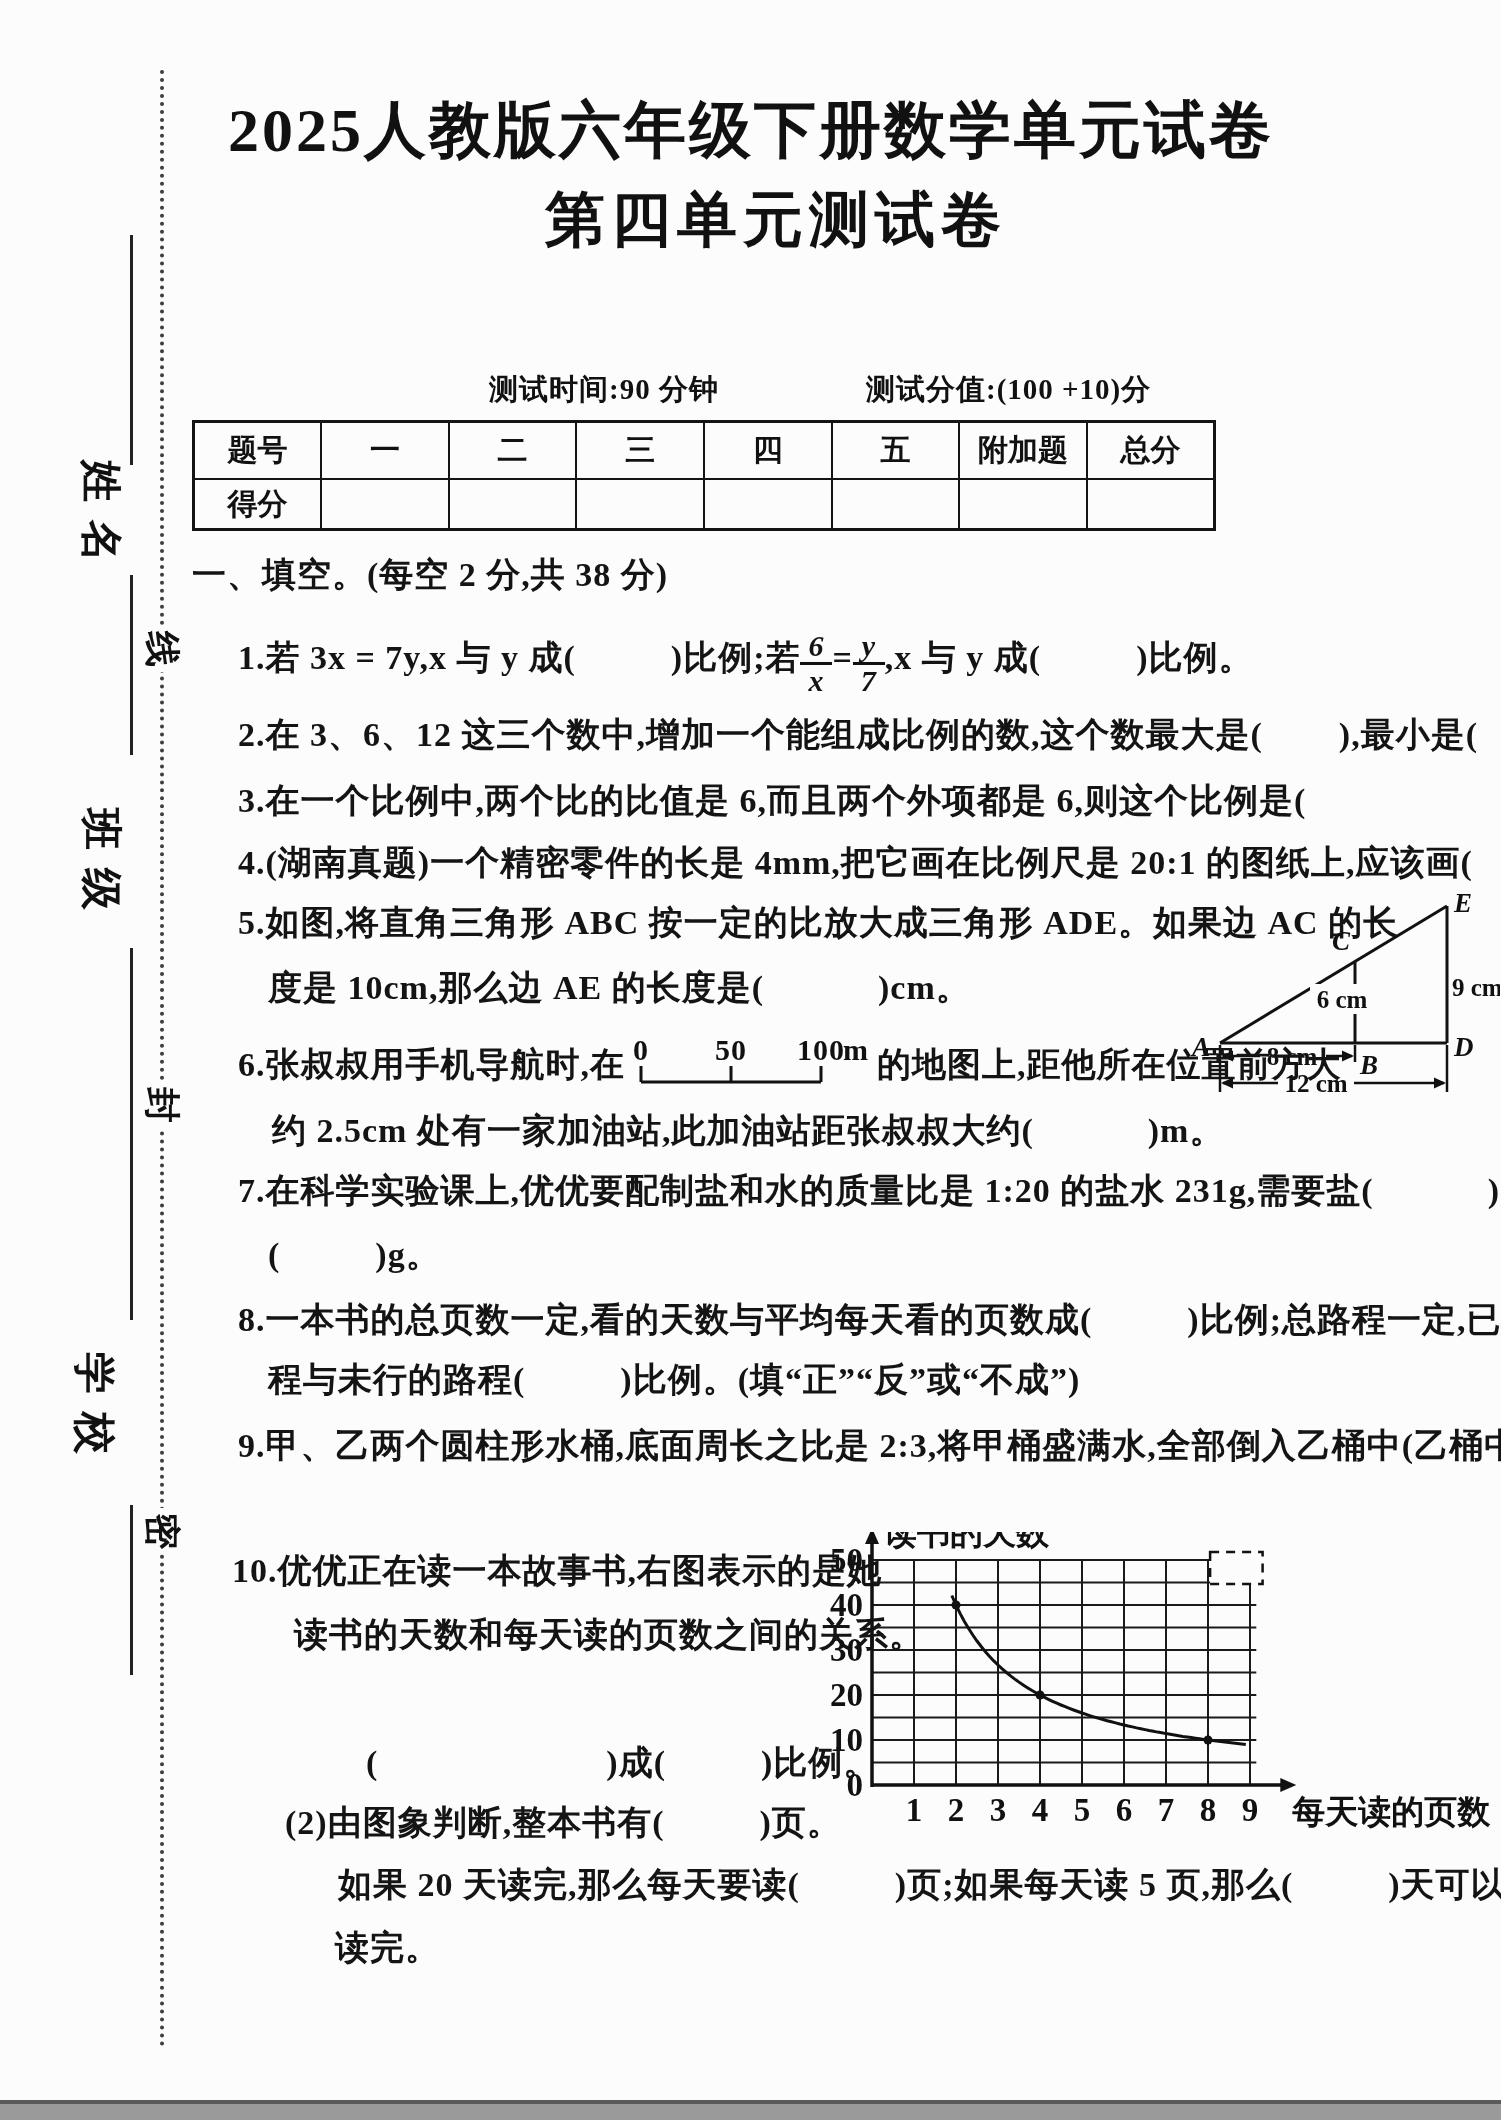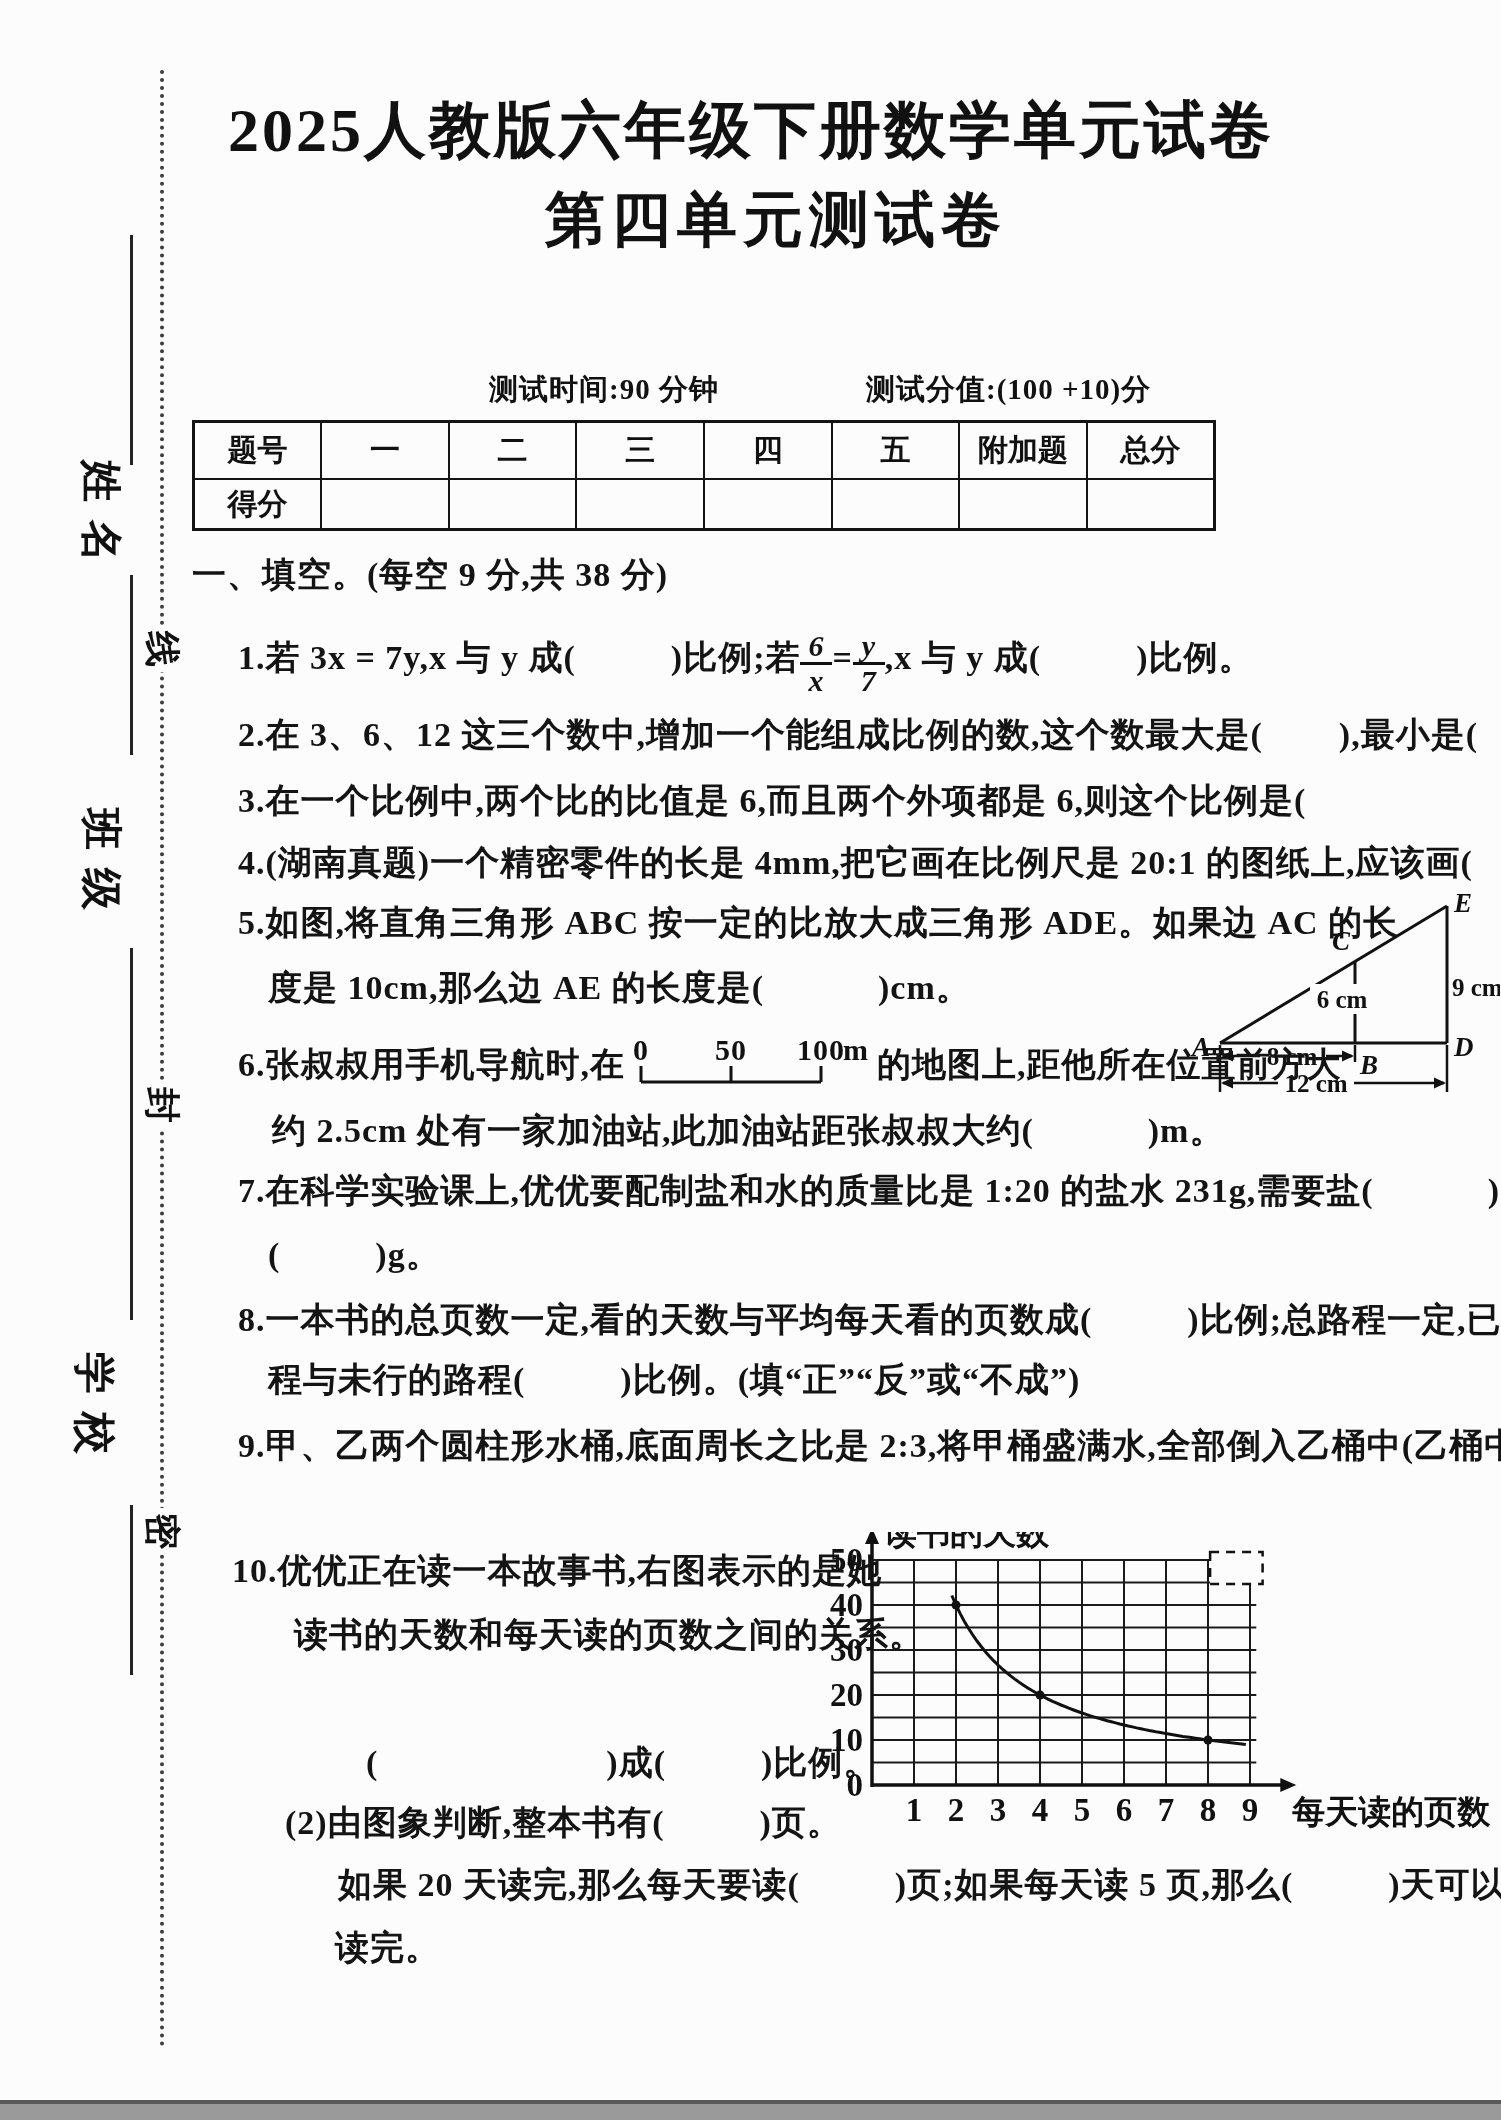--- a/index.html
+++ b/index.html
@@ -78,21 +78,21 @@
       <td></td>
       <td></td>
       <td></td>
       <td></td>
       <td></td>
       <td></td>
     </tr>
   </tbody>
     </table>
 
-  <div class="line" style="left:192px;top:552px;font-weight:800;">一、填空。(每空 9 分,共 38 分)</div>
+  <div class="line" style="left:192px;top:552px;font-weight:800;">一、填空。(每空 2 分,共 38 分)</div>
 
   <div class="line" style="left:238px;top:630px;"><span>1.若 3x = 7y,x 与 y 成(          )比例;若</span><span class="frac"><span class="num">6</span><span>x</span></span><span>=</span><span class="frac"><span class="num">y</span><span>7</span></span><span>,x 与 y 成(          )比例。</span></div>
 
   <div class="line" style="left:238px;top:712px;">2.在 3、6、12 这三个数中,增加一个能组成比例的数,这个数最大是(        ),最小是(        )。</div>
   <div class="line" style="left:238px;top:778px;">3.在一个比例中,两个比的比值是 6,而且两个外项都是 6,则这个比例是(                          )。</div>
   <div class="line" style="left:238px;top:840px;">4.(湖南真题)一个精密零件的长是 4mm,把它画在比例尺是 20:1 的图纸上,应该画(        )cm。</div>
 
   <div class="line" style="left:238px;top:900px;">5.如图,将直角三角形 ABC 按一定的比放大成三角形 ADE。如果边 AC 的长</div>
   <div class="line" style="left:268px;top:965px;">度是 10cm,那么边 AE 的长度是(            )cm。</div>
 

